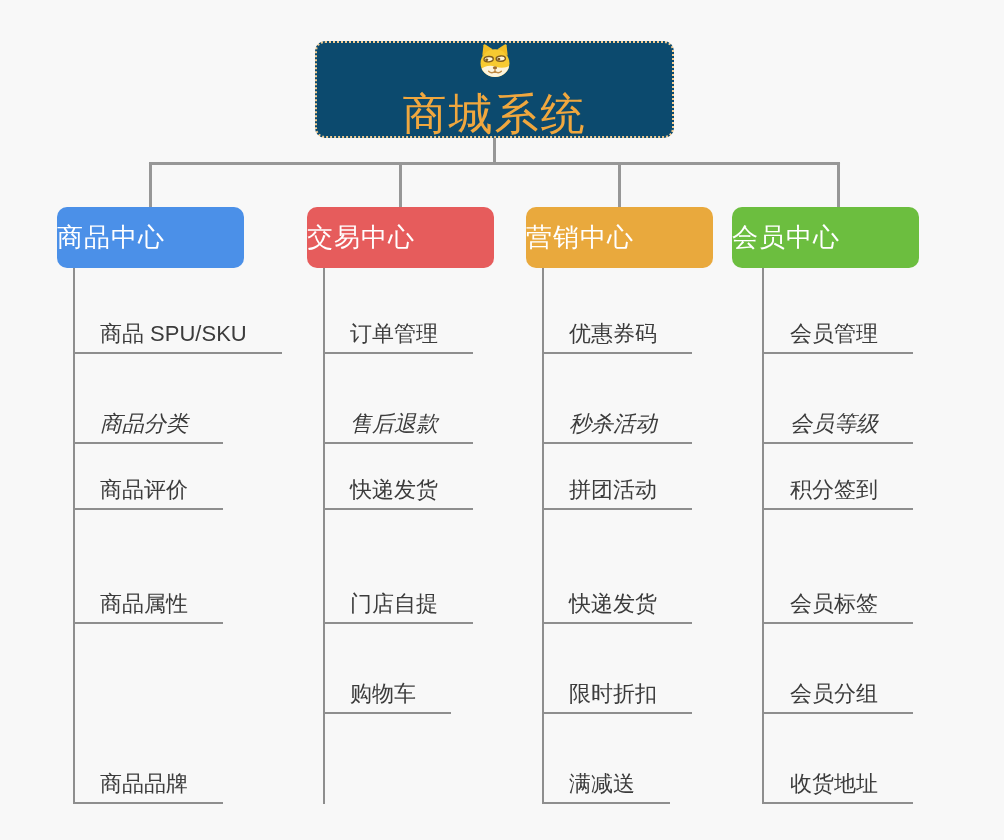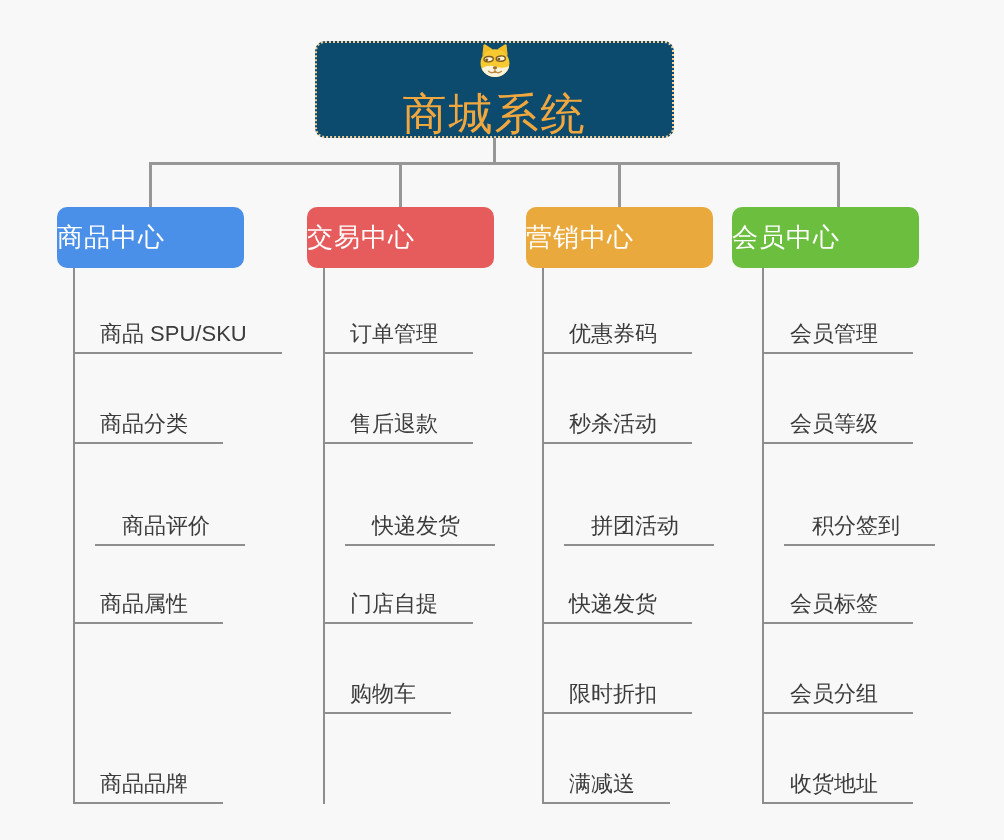--- a/index.html
+++ b/index.html
@@ -41,21 +41,21 @@
   
   .trunk { position:absolute; top:268px; width:2px; height:536px; background:#8e8e8e; }
   .t0 { left:73px; } .t1 { left:323px; } .t2 { left:542px; } .t3 { left:762px; }
 
   .leaf {
     position:absolute; white-space:nowrap; width:max-content;
     font-size:22px; line-height:28px; color:#3c3c3c;
     padding:0 35px 4px 27px; border-bottom:2px solid #8e8e8e;
   }
   .c0 { left:73px; } .c1 { left:323px; } .c2 { left:542px; } .c3 { left:762px;padding-left:28px; }
-  .r0 { top:320px; } .r1 { top:410px; } .r2 { top:512px;margin-left:22px; }
+  .r0 { top:320px; } .r1 { top:410px;font-style:italic; } .r2 { top:476px; }
   .r3 { top:590px; } .r4 { top:680px; } .r5 { top:770px; }
 </style>
 </head>
 <body>
 
 <div class="canvas">
 
   <div class="cline v" style="left:493px; top:137px; height:27px;"></div>
   <div class="cline h" style="left:149px; top:162px; width:691px;"></div>
   <div class="cline v" style="left:149px; top:162px; height:46px;"></div>

